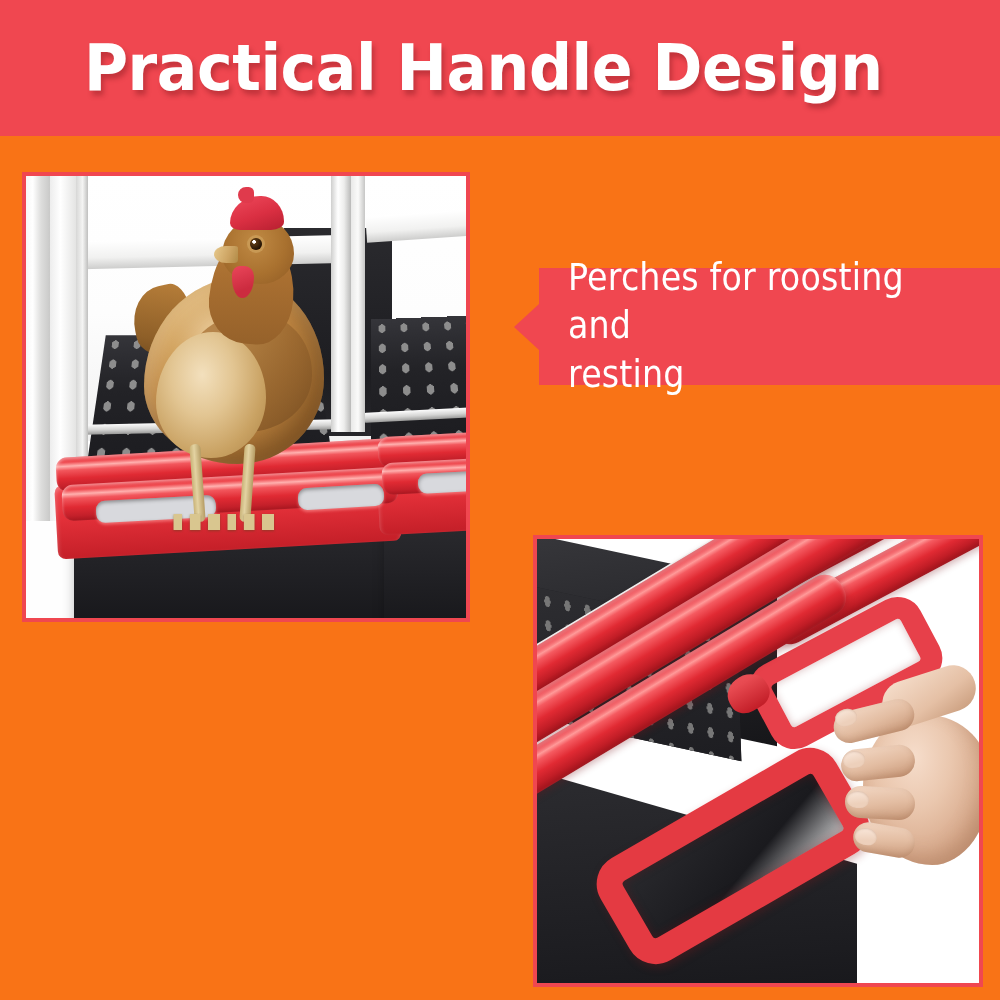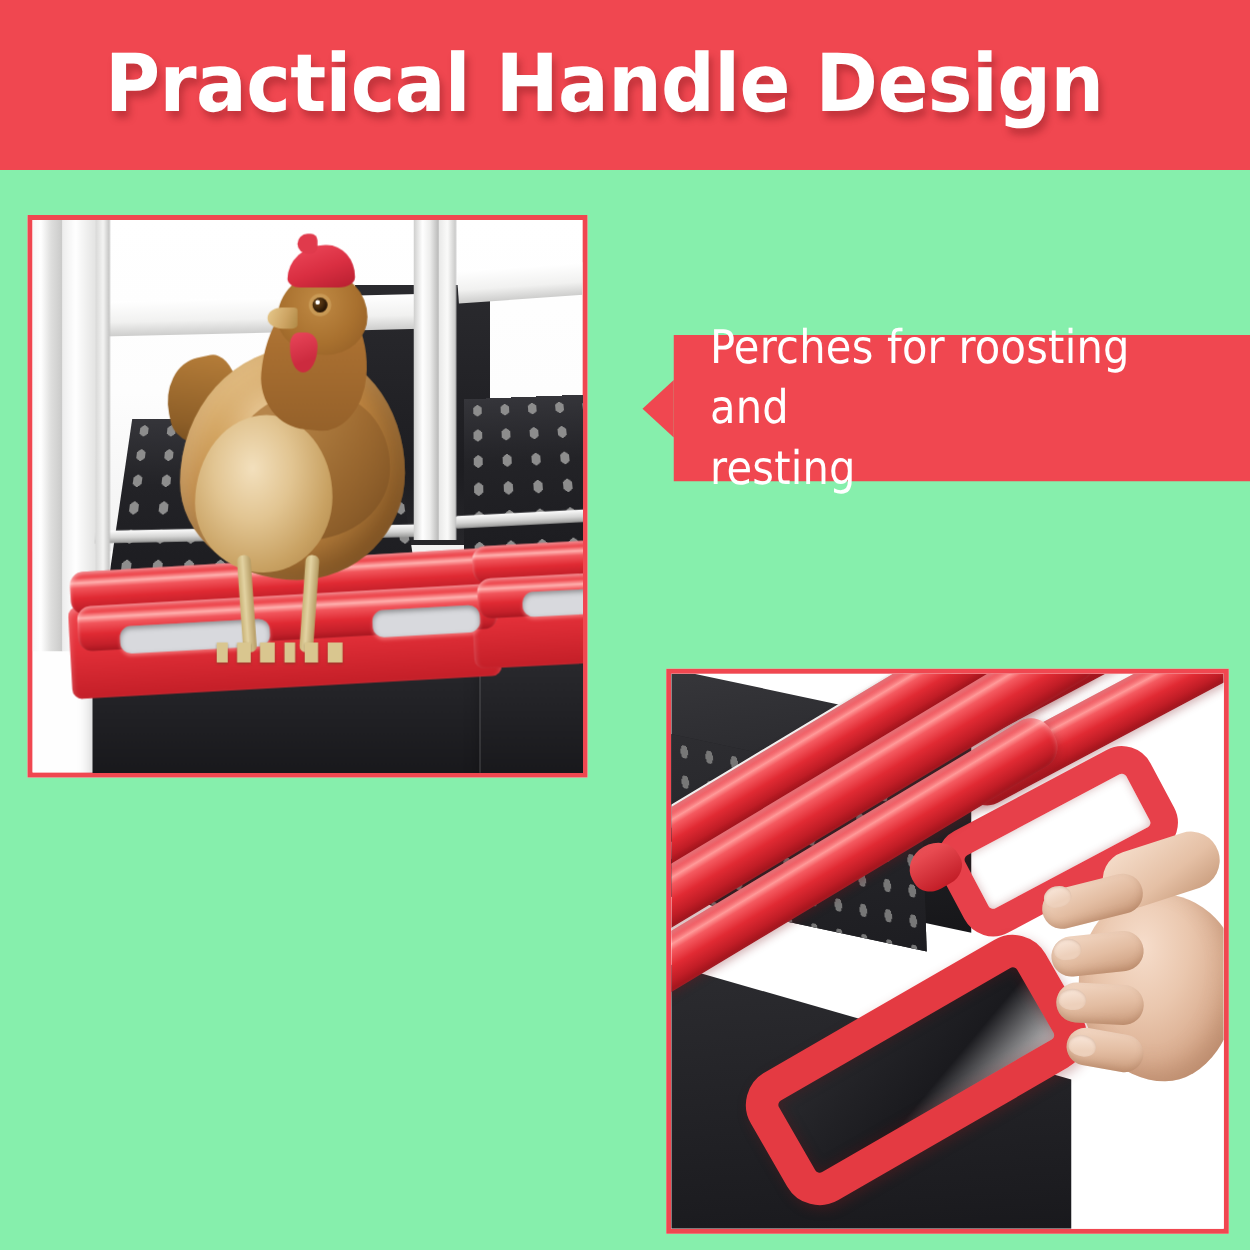--- a/index.html
+++ b/index.html
@@ -5,21 +5,21 @@
   * { margin:0; padding:0; box-sizing:border-box; }
   html, body {
     width:1000px; height:1000px;
     background:#ffffff;
     font-family:"Liberation Sans", sans-serif;
     overflow:hidden;
   }
   #page {
     position:relative;
     width:1000px; height:1000px;
-    background:#86efac;
+    background:#f97316;
   }
 
   
   .header-banner {
     position:absolute; left:0; top:0;
     width:1000px; height:136px;
     background:#f04750;
     display:flex; align-items:center;
   }
   .header-title {

